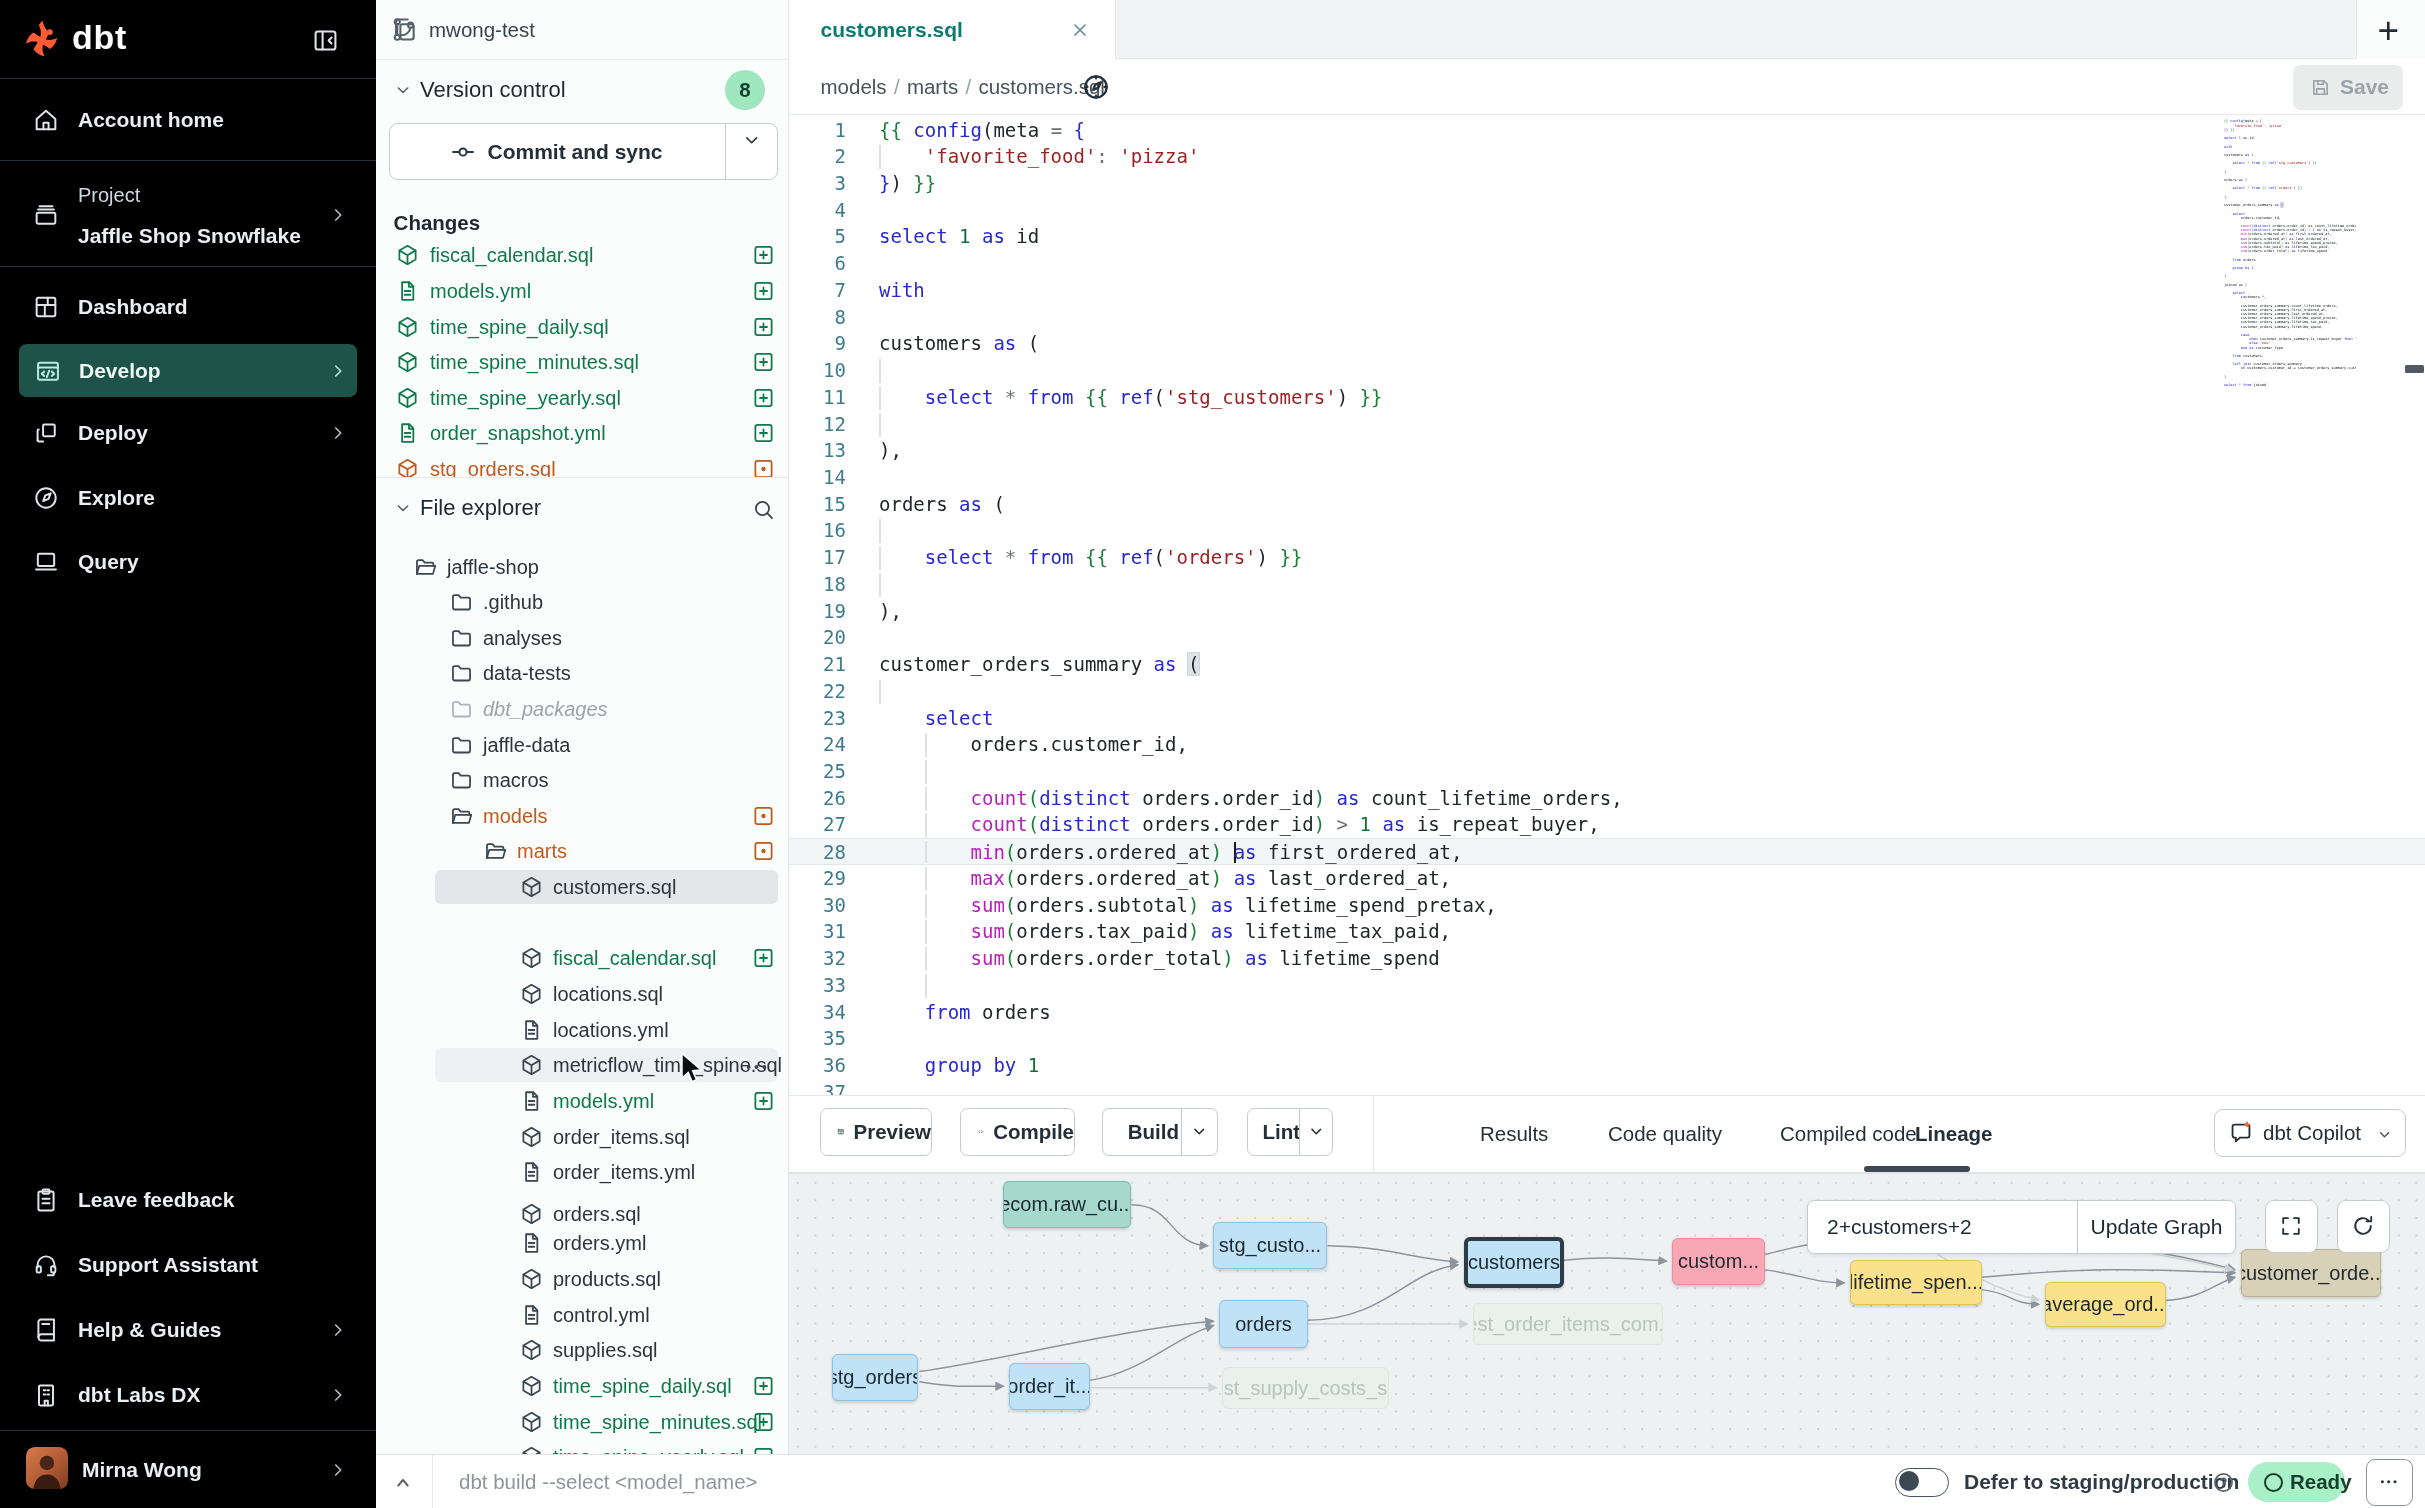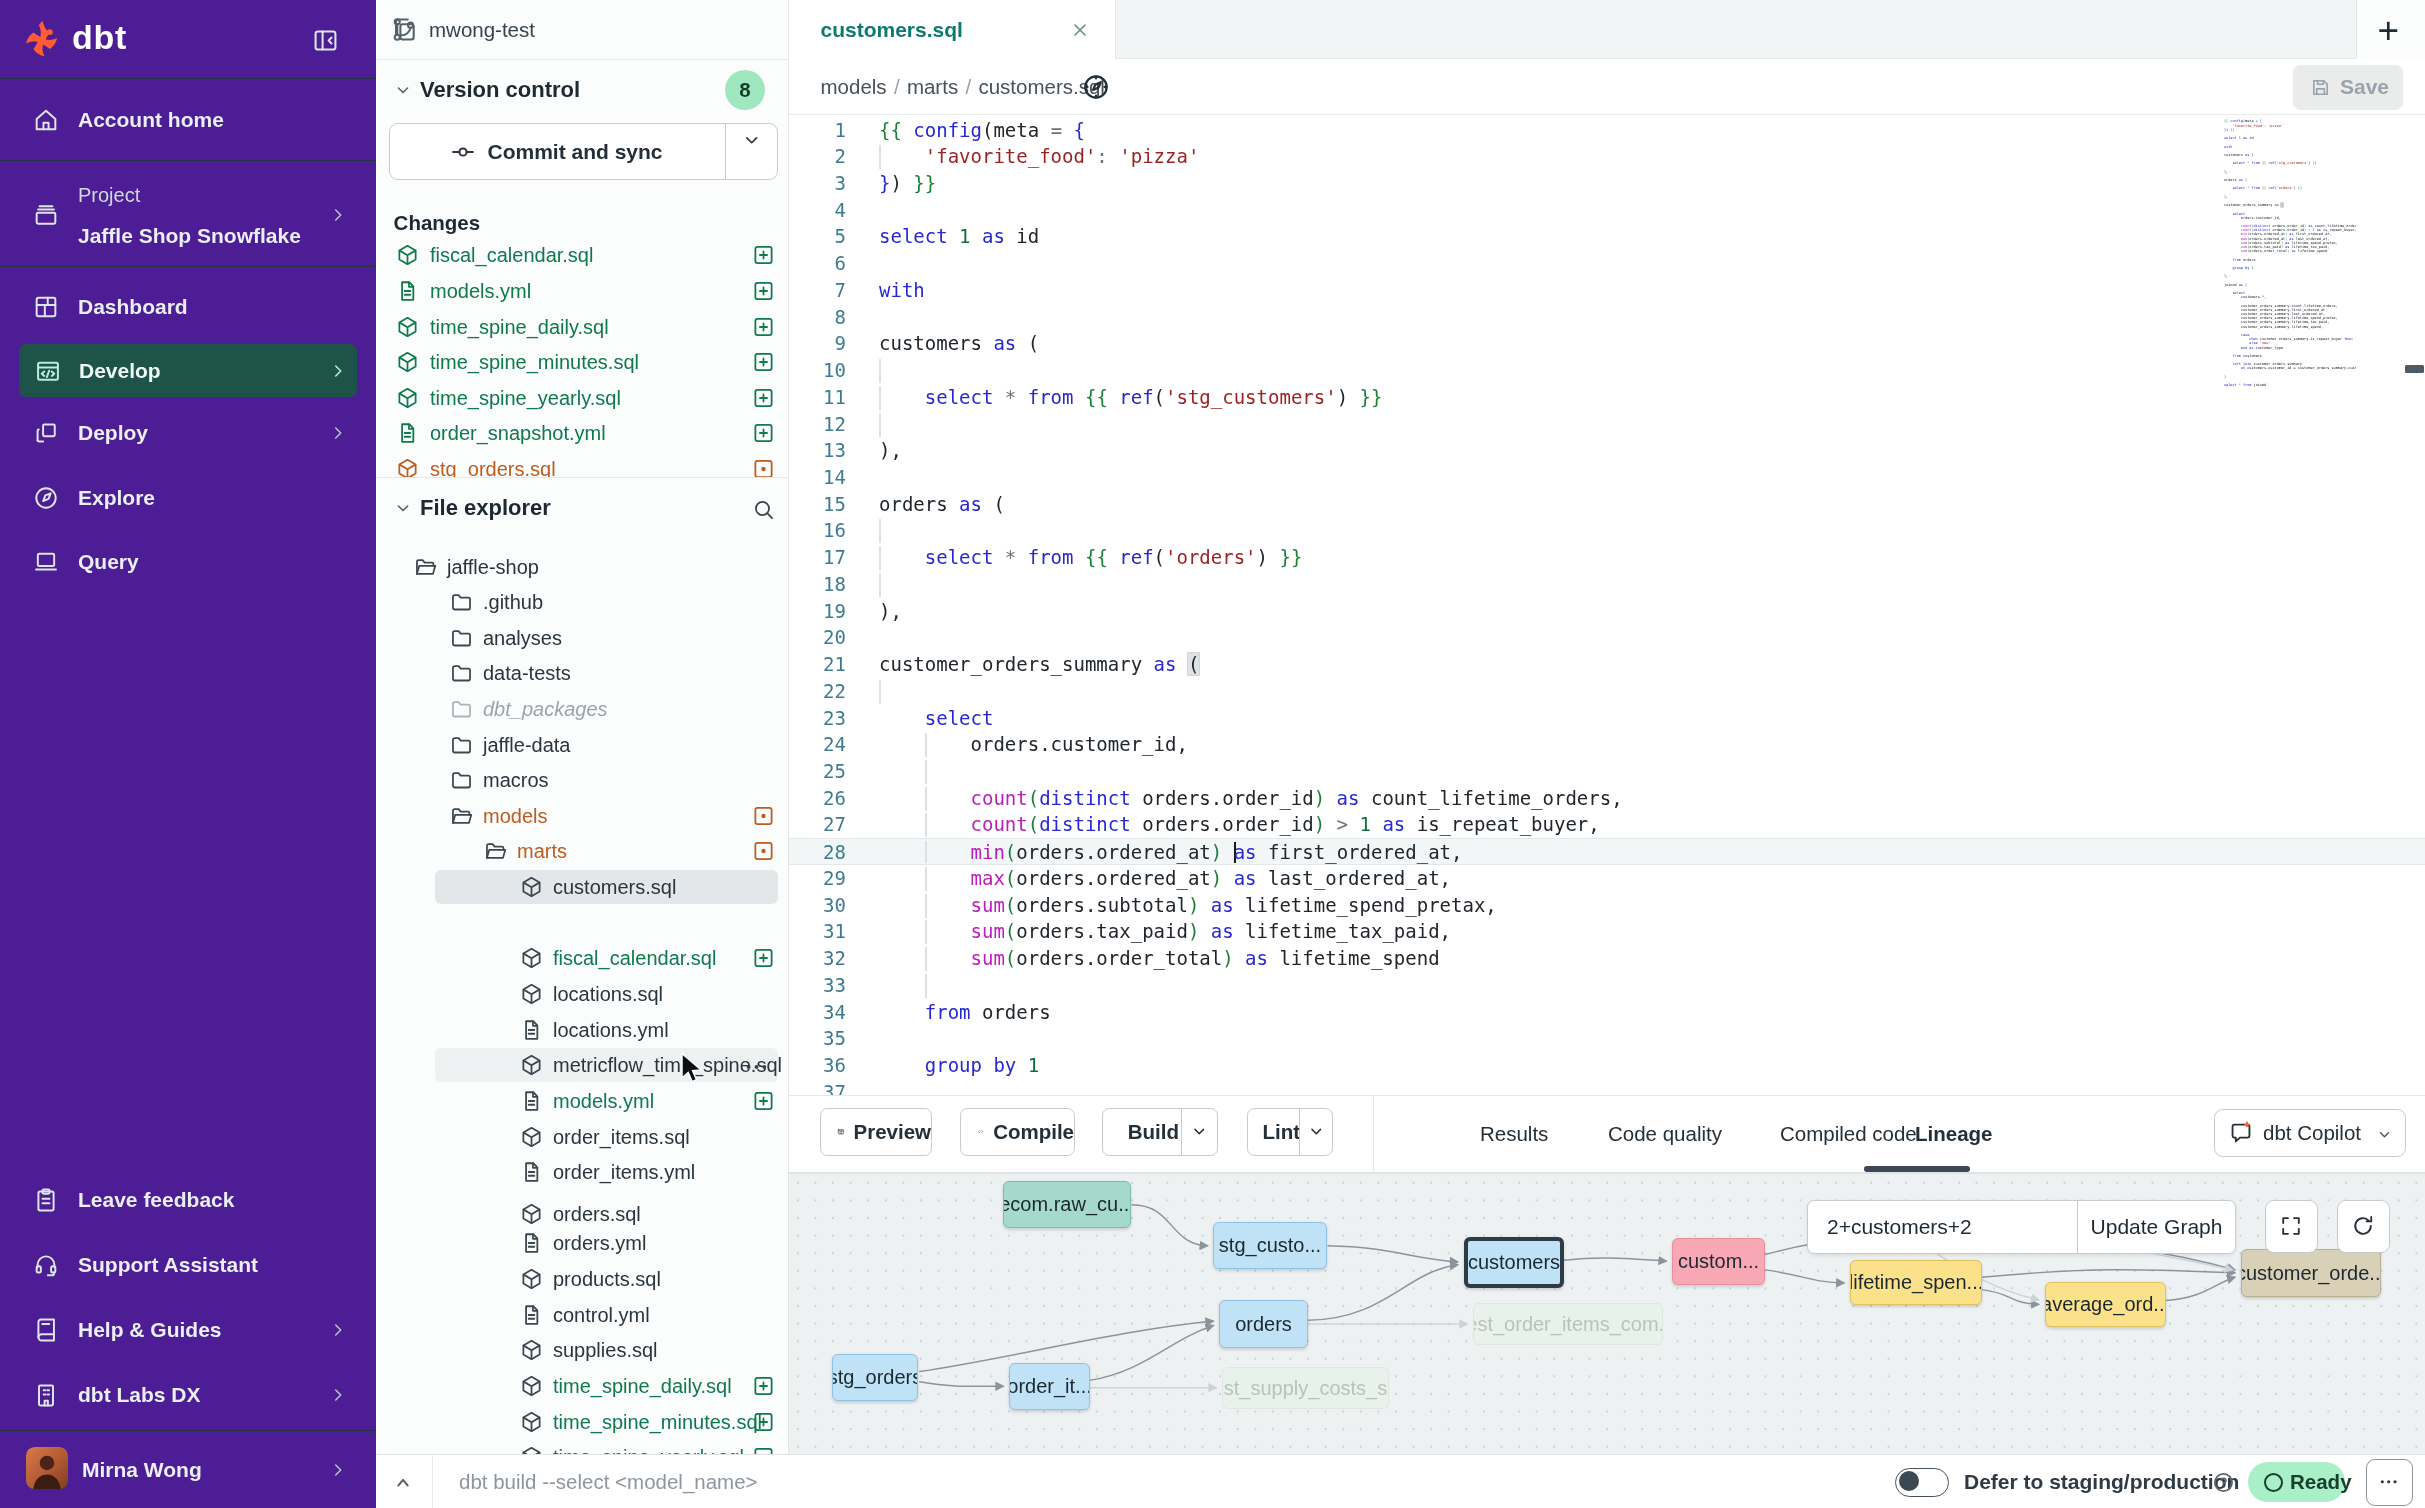--- a/index.html
+++ b/index.html
@@ -2,21 +2,21 @@
 <html style="font-size:11.7px"><head>
 <meta charset="utf-8">
 <style>
   html,body{margin:0;padding:0}
   body{width:2426px;height:1509px;position:relative;overflow:hidden;background:#fff;
        font-family:"Liberation Sans",sans-serif;color:#2b353d}
   svg{display:block}
   .ic svg{width:100%;height:100%}
 
   
-  #sidebar{position:absolute;left:0;top:0;width:444px;height:1509px;background:#4c1d95}
+  #sidebar{position:absolute;left:0;top:0;width:444px;height:1509px;background:#000000}
   .sb-div{position:absolute;left:0;width:376px;height:0.7px;background:#24333d}
   .sb-item{position:absolute;left:0;width:376px;height:47px;cursor:pointer}
   .sb-item .ic{position:absolute;left:32px;top:50%;transform:translateY(-50%);width:28px;height:28px;color:#dde5e9}
   .sb-item .lbl{position:absolute;left:78px;top:50%;transform:translateY(-50%);
                 font-size:21px;font-weight:600;color:#e9eff2;white-space:nowrap}
   .sb-item .sub{position:absolute;left:78px;font-size:20px;color:#cfd9de;font-weight:400;white-space:nowrap}
   .sb-item .chev{position:absolute;left:327px;top:50%;transform:translateY(-50%);width:22px;height:22px;color:#b6c2c9}
   .sb-pill{position:absolute;left:19px;width:338px;height:53px;background:#1d5348;border-radius:7.3px}
   .sb-pill .ic{left:14.6px;color:#b9ece0}
   .sb-pill .lbl{left:60px;color:#eefaf4}
@@ -32,21 +32,21 @@
   #user-row .chev{position:absolute;left:327px;top:50%;transform:translateY(-50%);width:22px;height:22px;color:#b6c2c9}
 
   
   #panel{position:absolute;left:376px;top:0;width:413px;height:1509px;background:#fbfcfc;border-right:0.7px solid #e2e6e7;box-sizing:border-box}
   #branch-row{position:absolute;left:0;top:0;width:100%;height:59px;border-bottom:0.7px solid #e6eaea}
   #branch-row .ic{position:absolute;left:14px;top:14.6px;width:29px;height:29px;color:#55616a}
   #branch-row .lbl{position:absolute;left:53px;top:50%;transform:translateY(-50%);font-size:20.5px;color:#38434c}
   #copy-btn{position:absolute;left:372px;top:14.6px;width:29px;height:29px;color:#47525b;cursor:pointer}
   .sec-head{position:absolute;left:0;width:100%;height:40px}
   .sec-head .chev{position:absolute;left:16px;top:50%;transform:translateY(-50%);width:22px;height:22px;color:#55616a}
-  .sec-head .ttl{position:absolute;left:44px;top:50%;transform:translateY(-50%);font-size:22px;font-weight:bold;color:#1d2830}
+  .sec-head .ttl{position:absolute;left:44px;top:50%;transform:translateY(-50%);font-size:22px;font-weight:normal;color:#1d2830}
   #vc-badge{position:absolute;left:349px;top:0;width:40px;height:40px;border-radius:50%;background:#9fe8bf;
             display:flex;align-items:center;justify-content:center;font-size:20.5px;font-weight:600;color:#123f2a}
   #commit-btn{position:absolute;left:12.5px;top:123px;width:389px;height:57px;background:#fff;border:1.1px solid #c6ccd0;
               border-radius:8.8px;box-sizing:border-box;cursor:pointer}
   #commit-btn .ic{position:absolute;left:59px;top:50%;transform:translateY(-50%);width:28px;height:28px;color:#2b353d}
   #commit-btn .lbl{position:absolute;left:98px;top:50%;transform:translateY(-50%);font-size:21px;font-weight:600;color:#242f38;white-space:nowrap}
   #commit-chev{position:absolute;left:335px;top:0;width:52px;height:55px;border-left:1.1px solid #c6ccd0;color:#47525b}
   #commit-chev .ic{position:absolute;left:14.6px;top:16px;width:23.4px;height:23.4px}
   #changes-label{position:absolute;left:17.6px;top:211px;font-size:20.5px;font-weight:bold;color:#1d2830}
   #changes-list{position:absolute;left:0;top:233px;width:100%;height:245px;overflow:hidden;border-bottom:0.7px solid #e6eaea;box-sizing:border-box}

